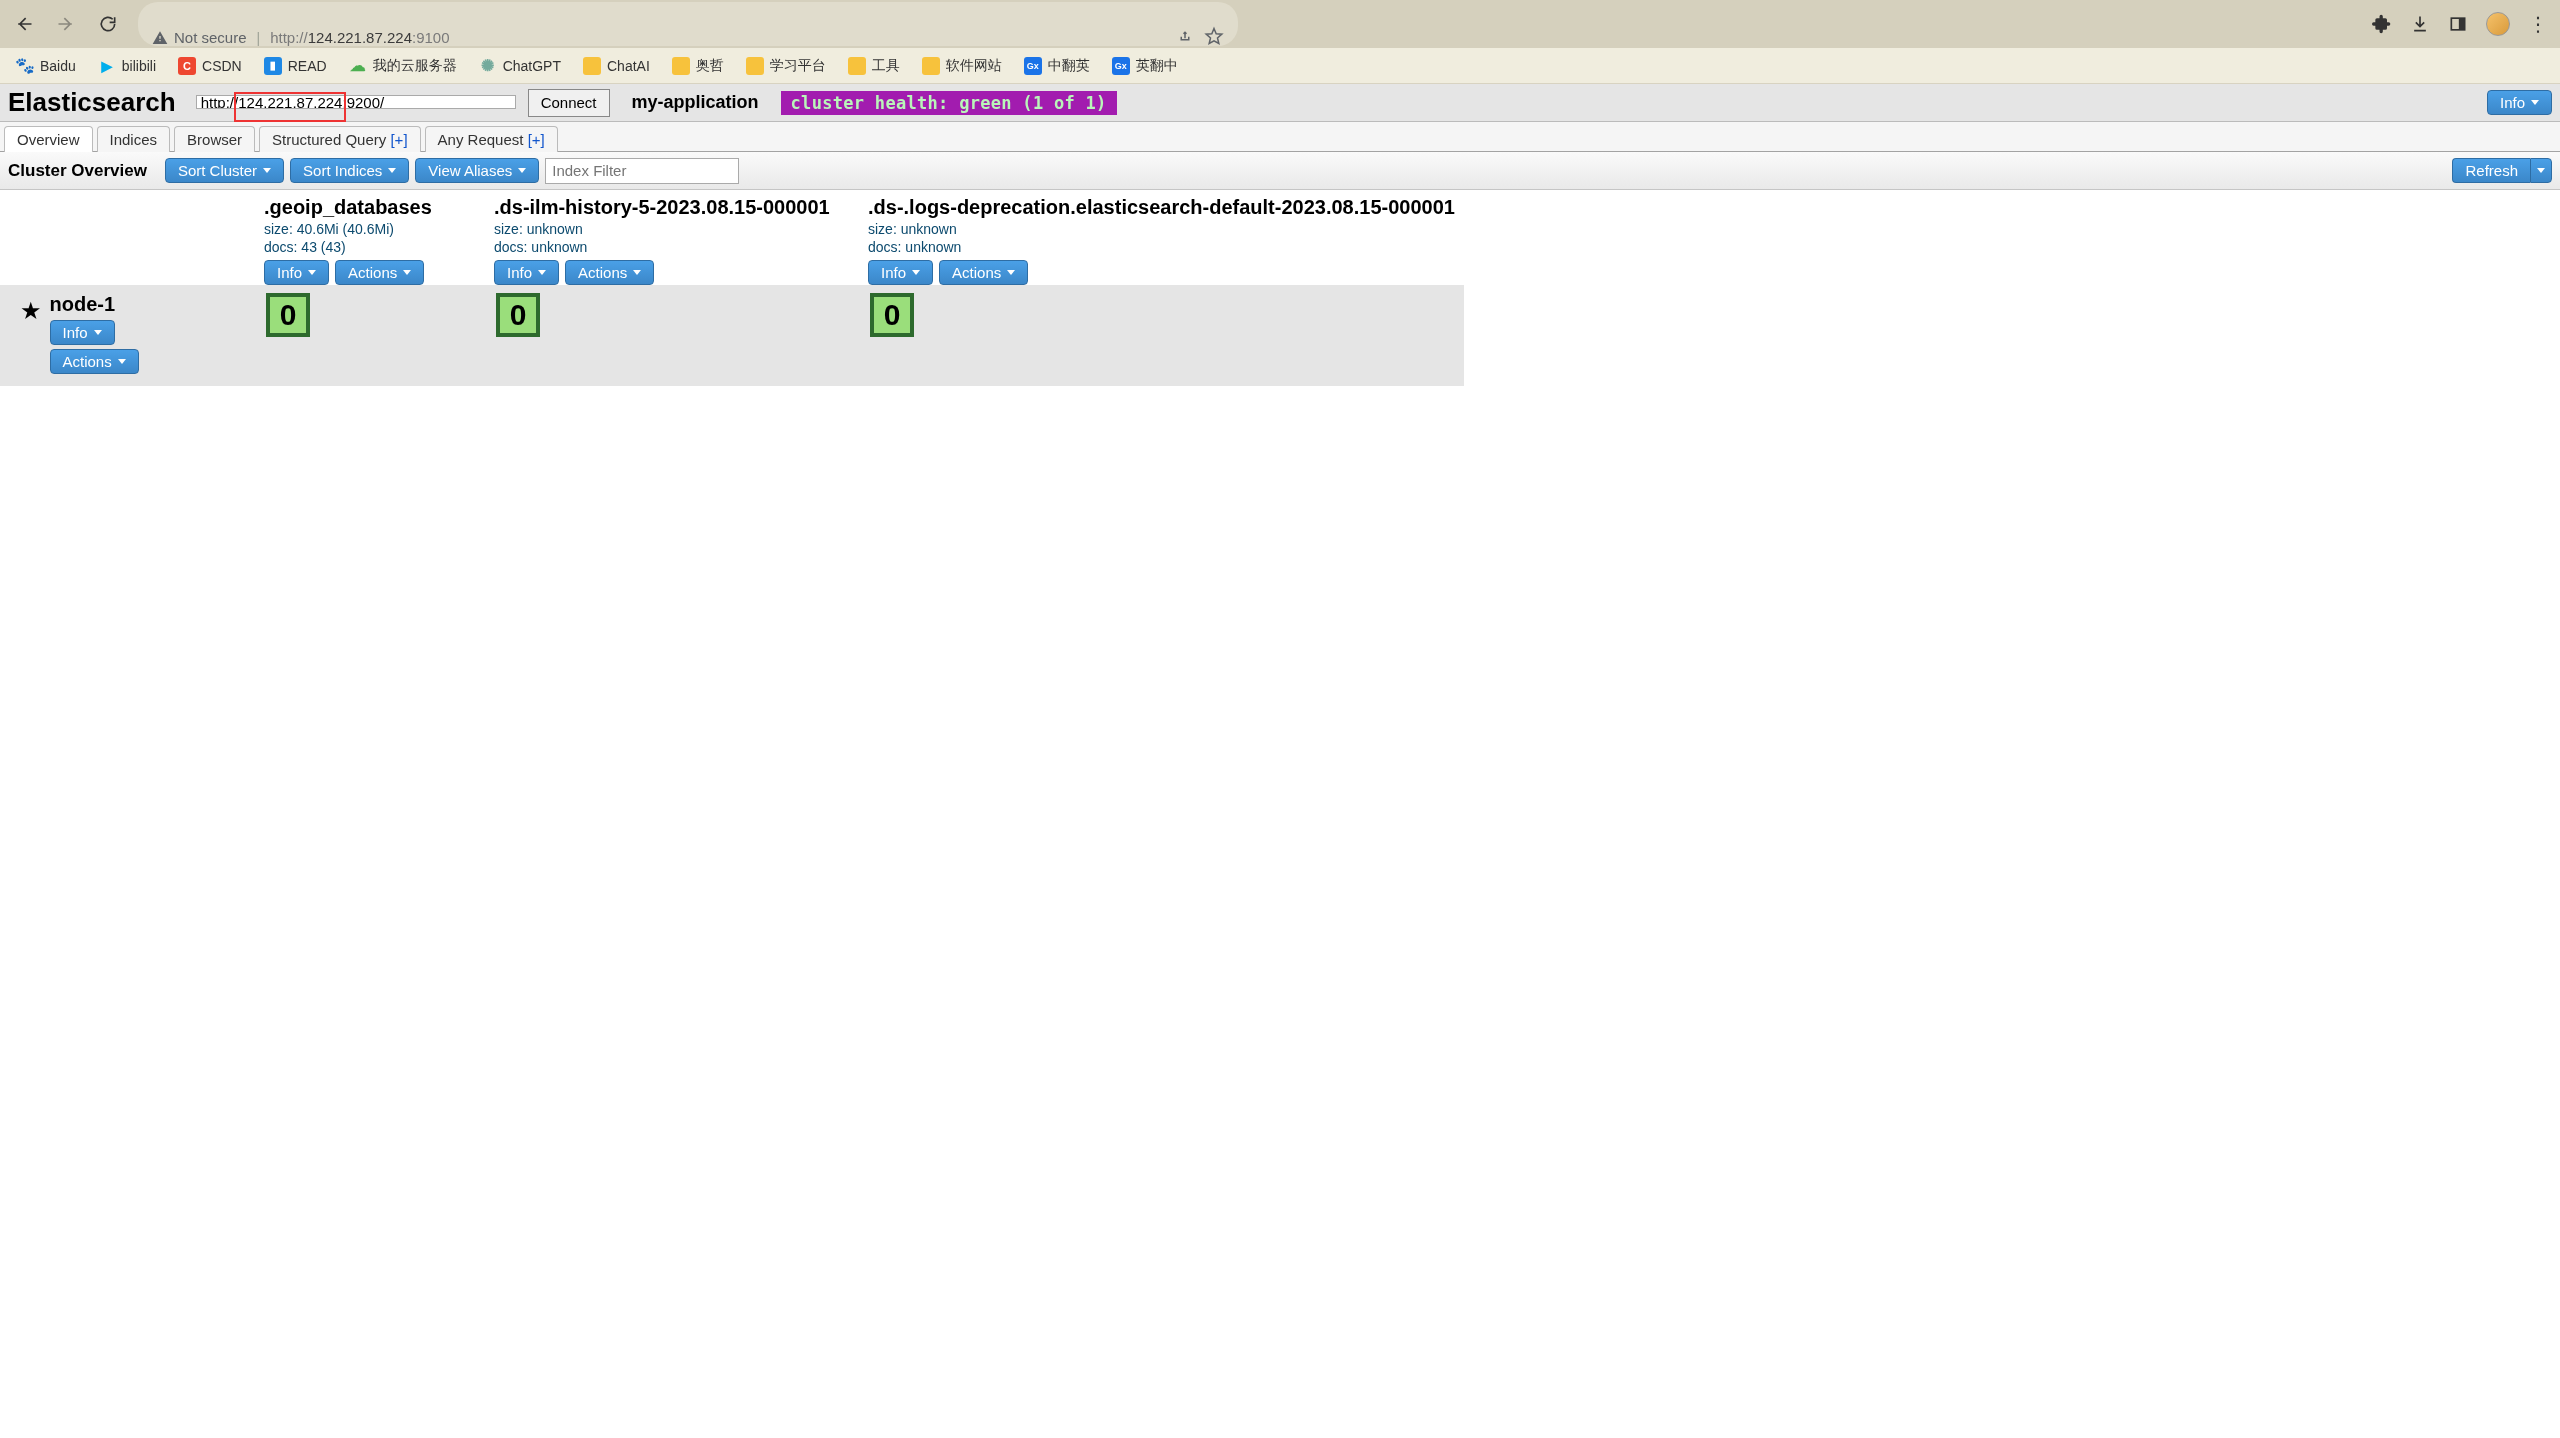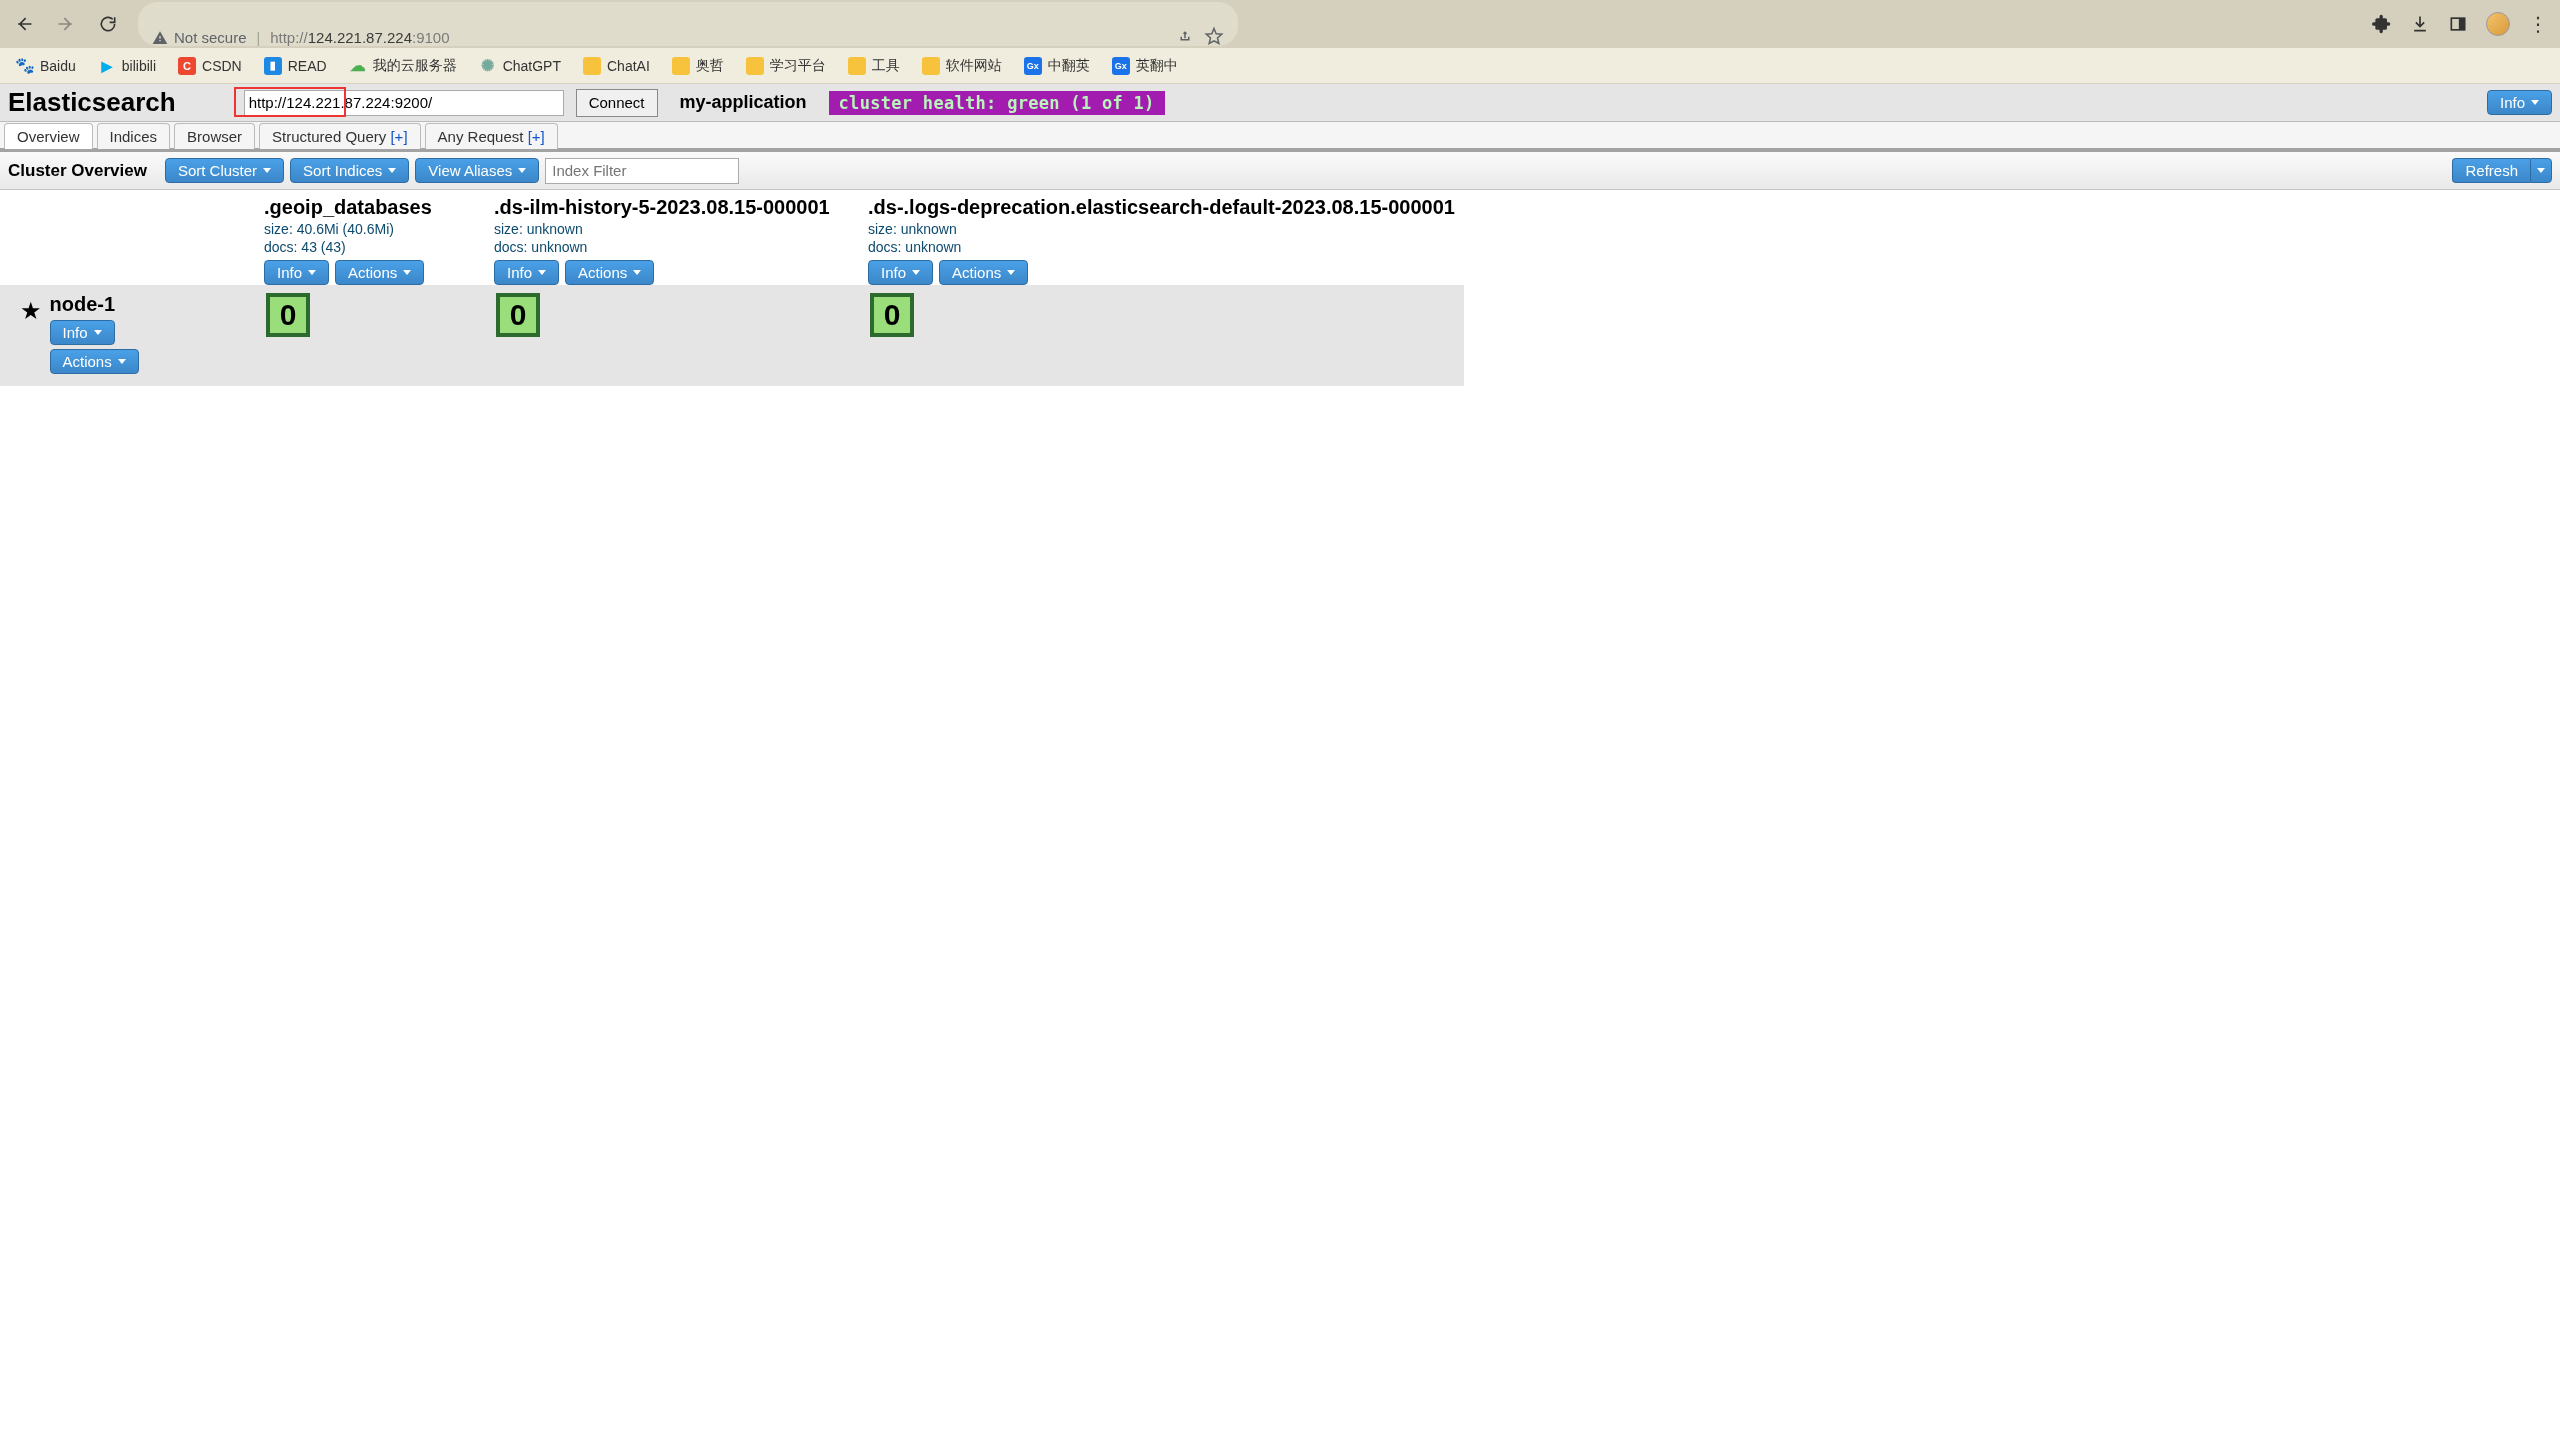--- a/index.html
+++ b/index.html
@@ -28,33 +28,33 @@
 .bm-icon.bili { color:#00aeec; font-size:14px; }
 .bm-icon.csdn { background:#ee4730; color:#fff; }
 .bm-icon.read { background:#1e88e5; color:#fff; }
 .bm-icon.cloud { color:#4caf50; font-size:16px; }
 .bm-icon.chatgpt { color:#74aa9c; font-size:16px; }
 .bm-icon.trans { background:#1a73e8; color:#fff; font-size:9px; padding:1px 2px; }
 
 
 .head-bar { background: #e5e5e5; border-bottom:1px solid #bbb; height:38px; display:flex; align-items:center; padding:0 8px; gap:12px; }
 .es-title { font-size:26px; font-weight:bold; margin-right:8px; }
-.es-input { width:320px; height:26px; font-size:15px; padding:0 4px; border:1px solid #aaa; background:#fff; position:relative;margin-left:48px; }
+.es-input { width:320px; height:14px; font-size:15px; padding:0 4px; border:1px solid #aaa; background:#fff; position:relative; }
 .es-input-wrap { position:relative; }
 .red-box { position:absolute; top:-3px; left:38px; width:112px; height:30px; border:2px solid #e33; pointer-events:none; }
 .es-connect { height:28px; padding:0 12px; border:1px solid #888; background:#f0f0f0; cursor:pointer; font-size:15px; }
 .app-name { font-size:18px; font-weight:bold; margin-left:10px; }
 .health-badge { background:#a21caf; color:#00ff00; font-size:17px; font-weight:bold; padding:2px 10px; margin-left:10px; font-family:monospace; letter-spacing:0.3px; }
 .health-badge span { color:#b9f5b9; }
 .btn-blue { background:linear-gradient(#4aa0e7,#3b87c9); color:#fff; border:1px solid #2e6da4; border-radius:4px; padding:3px 12px; font-size:15px; cursor:pointer; display:inline-flex; align-items:center; gap:6px; }
 .btn-blue .caret { border-top:5px solid #fff; border-left:4px solid transparent; border-right:4px solid transparent; display:inline-block; }
 .head-info-btn { margin-left:auto; }
 
 
-.tabs-bar { background:#f5f5f5; border-bottom:4px solid #a3a3a3; padding:0 4px; height:30px; display:flex; align-items:flex-end; }
+.tabs-bar { background:#f5f5f5; border-bottom:1px solid #a3a3a3; padding:0 4px; height:30px; display:flex; align-items:flex-end; }
 .tab { background:#f5f5f5; border:1px solid #bbb; border-bottom:none; border-radius:4px 4px 0 0; padding:4px 12px; margin-right:4px; font-size:15px; cursor:pointer; color:#333; position:relative; top:1px; }
 .tab.active { background:#fff; }
 .tab .plus { color:#1155cc; }
 
 
 .sub-bar { background:linear-gradient(#fafafa,#e9e9e9); border-bottom:1px solid #c5c5c5; height:38px; display:flex; align-items:center; padding:0 8px; gap:6px; }
 .sub-title { font-weight:bold; font-size:17px; margin-right:12px; }
 .idx-filter { height:26px; width:194px; border:1px solid #aaa; padding:8px 6px; font-size:15px; }
 .refresh-group { margin-left:auto; display:flex; }
 .refresh-group .main { border-radius:4px 0 0 4px; border-right:none; }

